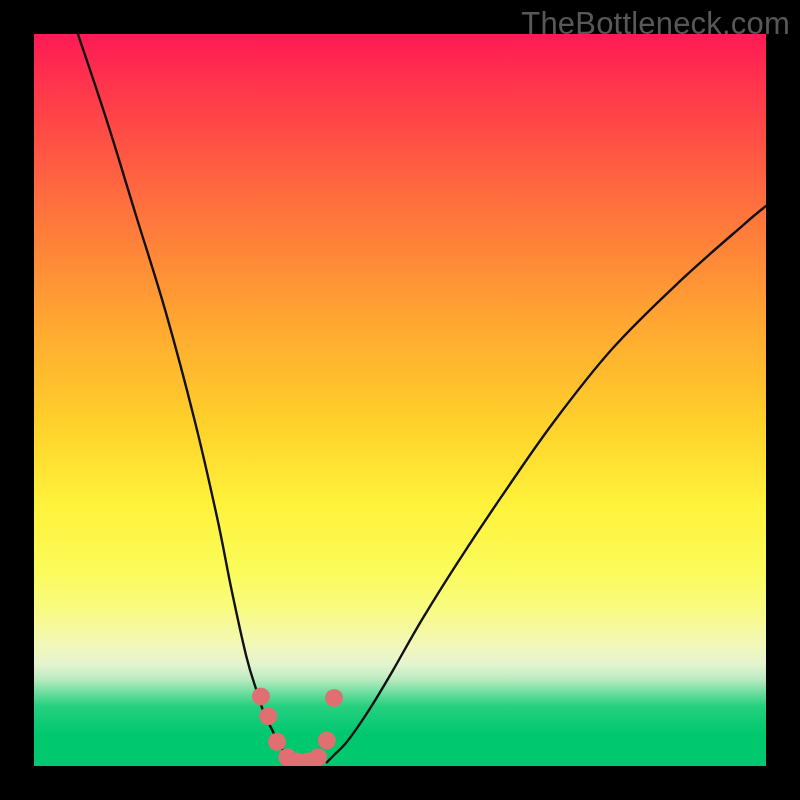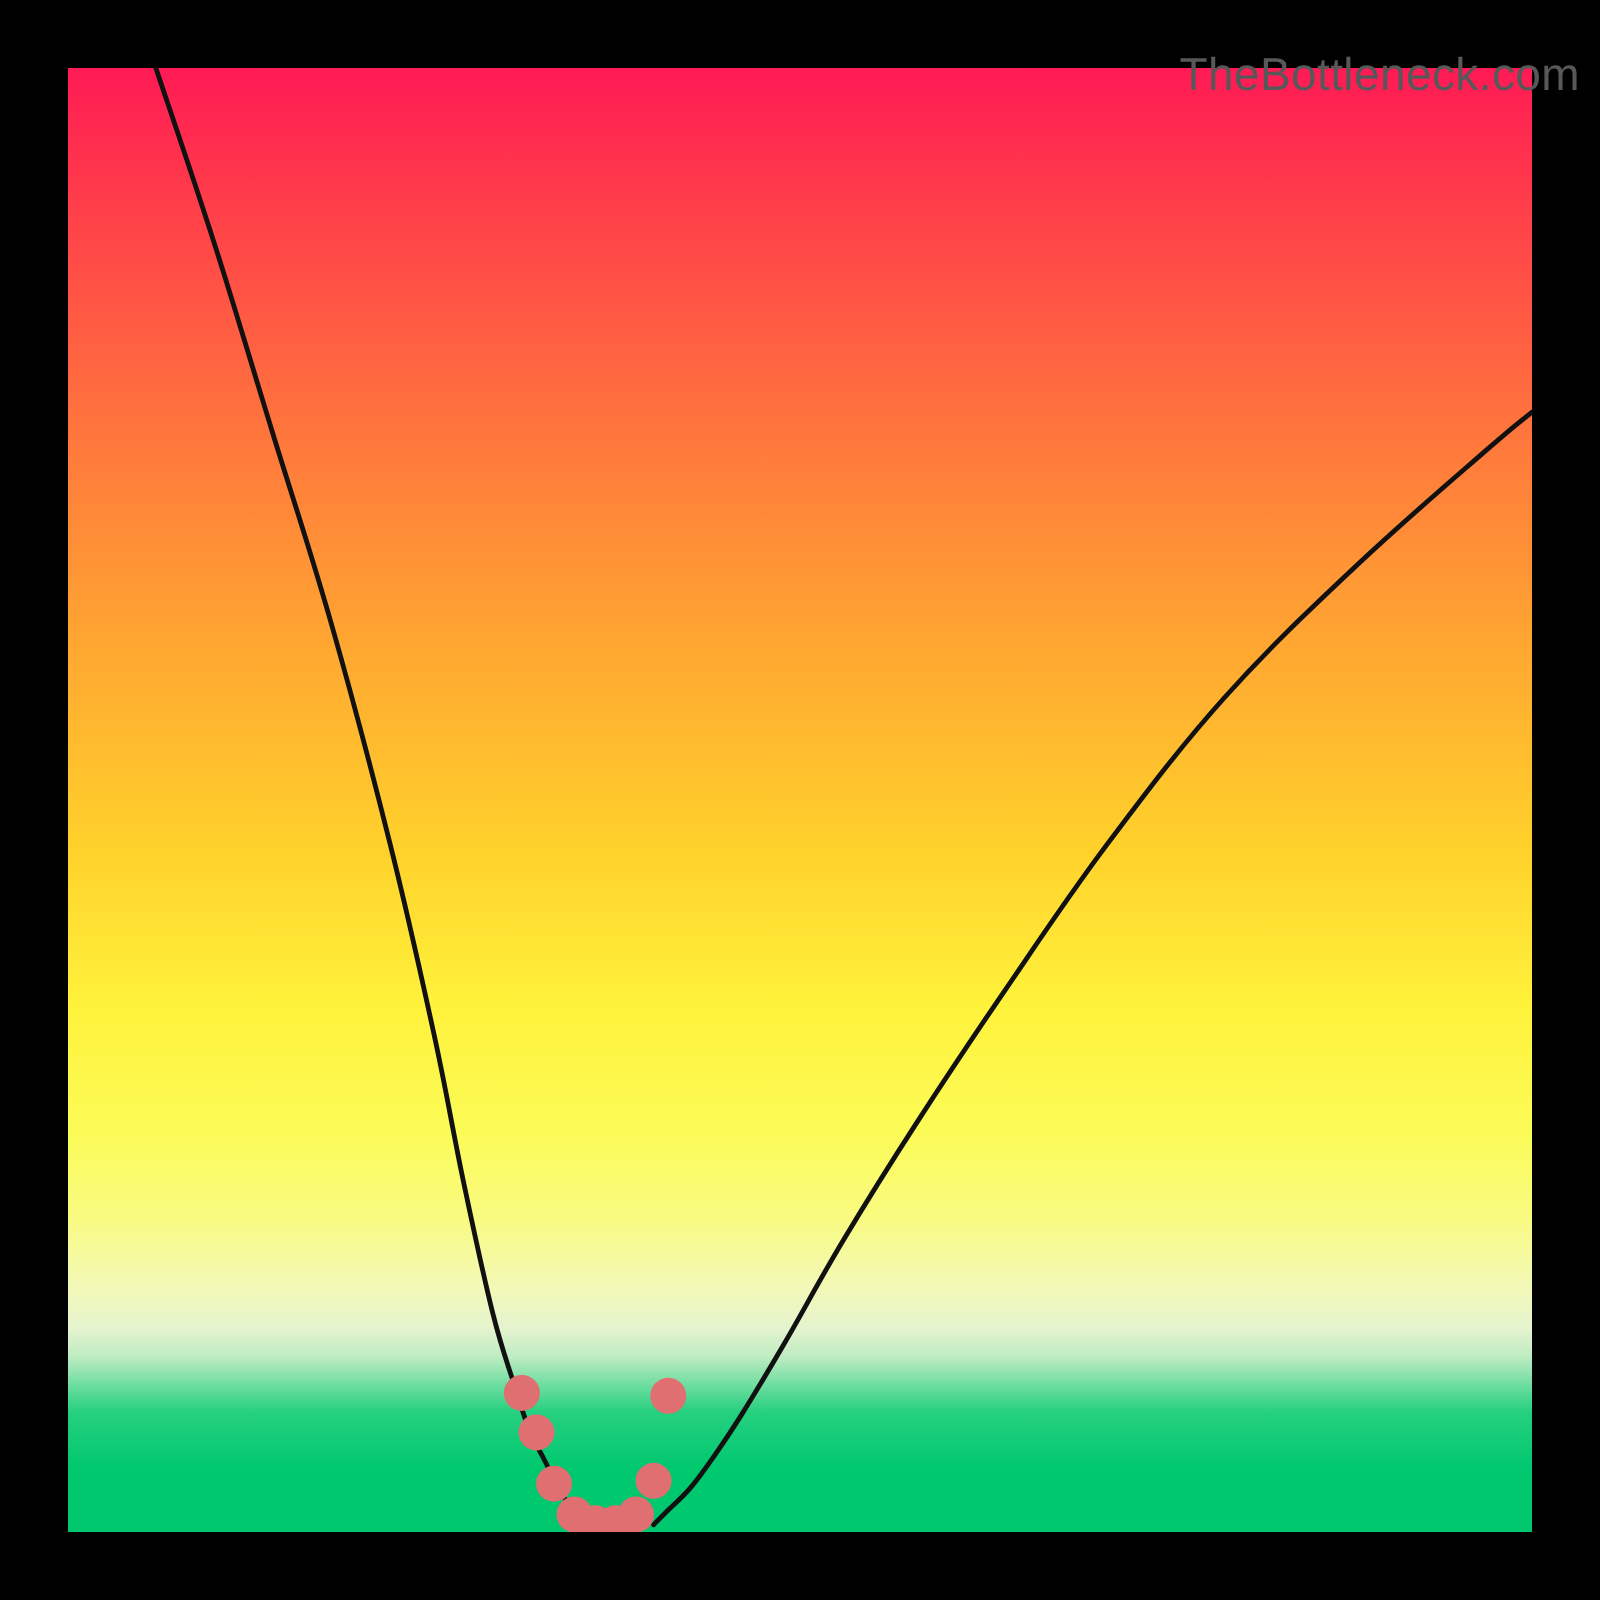--- a/index.html
+++ b/index.html
@@ -60,23 +60,23 @@
   }
   .curve-holder {
     position: absolute;
     left: 0;
     top: 0;
     width: 732px;
     height: 732px;
   }
   .watermark {
     position: absolute;
-    top: 24px;
+    top: 6px;
     right: 10px;
-    font-size: 23px;
+    font-size: 31px;
     font-weight: 500;
     color: #58585a;
     letter-spacing: 0.2px;
   }
 </style>
 </head>
 <body>
 
 <div class="frame">
 

